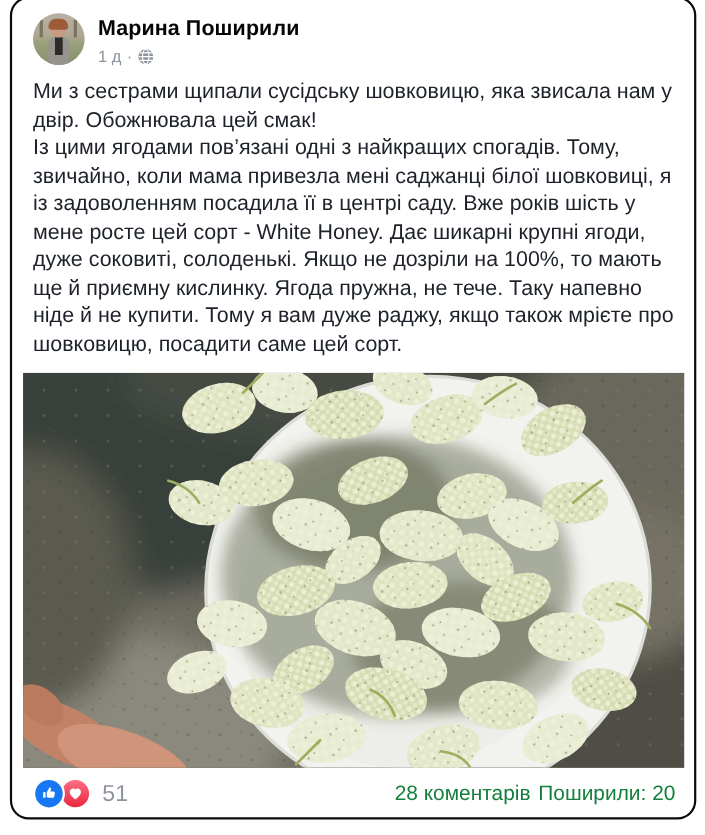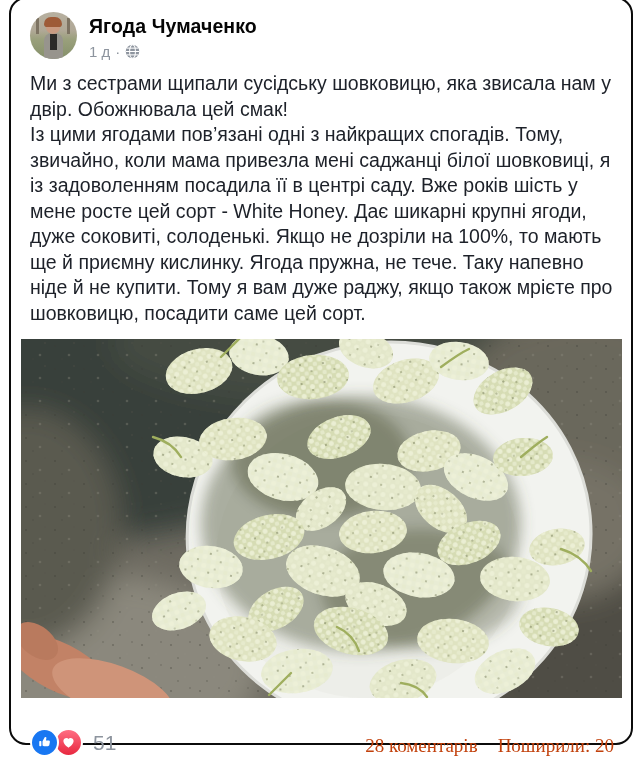--- a/index.html
+++ b/index.html
@@ -25,45 +25,45 @@
   .meta-line { display:flex; align-items:center; margin-top:5px; color:#8d949e; font-size:15px;text-align:right; }
   .meta-line .dot { margin:0 5px; }
   .globe { width:15px; height:15px; display:inline-block; }
   
   .post-text { padding:11px 8px 0 19px; color:#1d2129; font-size:19.5px; line-height:25.5px; }
   .post-text p { margin:0; }
   
   .photo-wrap { position:relative; margin:13px 10px 0 10px; width:601px; height:359px; overflow:hidden; background:#6e6b61; }
   .photo-wrap svg { display:block; }
   
-  .footer { height:47px; display:flex; align-items:flex-end; justify-content:space-between; padding:0 17px 0 19px;margin-top:12px; }
+  .footer { height:47px; display:flex; align-items:center; justify-content:space-between; padding:0 17px 0 19px; }
   .reactions { display:flex; align-items:center; }
   .rx-icon { width:29px; height:29px; border-radius:50%; border:2px solid #fff; display:flex; align-items:center; justify-content:center; }
   .rx-like { background:#1877f2; position:relative; z-index:2; }
   .rx-love { background:linear-gradient(#ff6e83,#e8283f); margin-left:-5px; position:relative; z-index:1; }
   .rx-count { margin-left:10px; font-size:21px; color:#8d949e; }
-  .meta-right { display:flex; gap:20px; font-size:19px; color:#c2410c;font-family:Liberation Serif, serif; }
+  .meta-right { display:flex; gap:7px; font-size:19px; color:#15803d; }
 </style>
 </head>
 <body>
 
 <div class="screen">
   <div class="card">
 
     <div class="header">
       <div class="avatar">
         <span class="tree" style="left:6px"></span>
         <span class="tree" style="left:37px"></span>
         <span class="person-body"></span>
         <span class="person-scarf"></span>
         <span class="person-head"></span>
         <span class="person-hair"></span>
       </div>
       <div class="h-texts">
-        <div class="author">Ягода Чумаченко</div>
+        <div class="author">Марина Поширили</div>
         <div class="meta-line">
           <span>1 д</span>
           <span class="dot">·</span>
           <svg class="globe" viewBox="0 0 16 16">
             <circle cx="8" cy="8" r="7.2" fill="#8d949e"></circle>
             <ellipse cx="8" cy="8" rx="3.1" ry="7.2" fill="none" stroke="#ffffff" stroke-width="1.1"></ellipse>
             <line x1="0.8" y1="8" x2="15.2" y2="8" stroke="#ffffff" stroke-width="1.1"></line>
             <line x1="1.9" y1="4.4" x2="14.1" y2="4.4" stroke="#ffffff" stroke-width="1.1"></line>
             <line x1="1.9" y1="11.6" x2="14.1" y2="11.6" stroke="#ffffff" stroke-width="1.1"></line>
           </svg>

